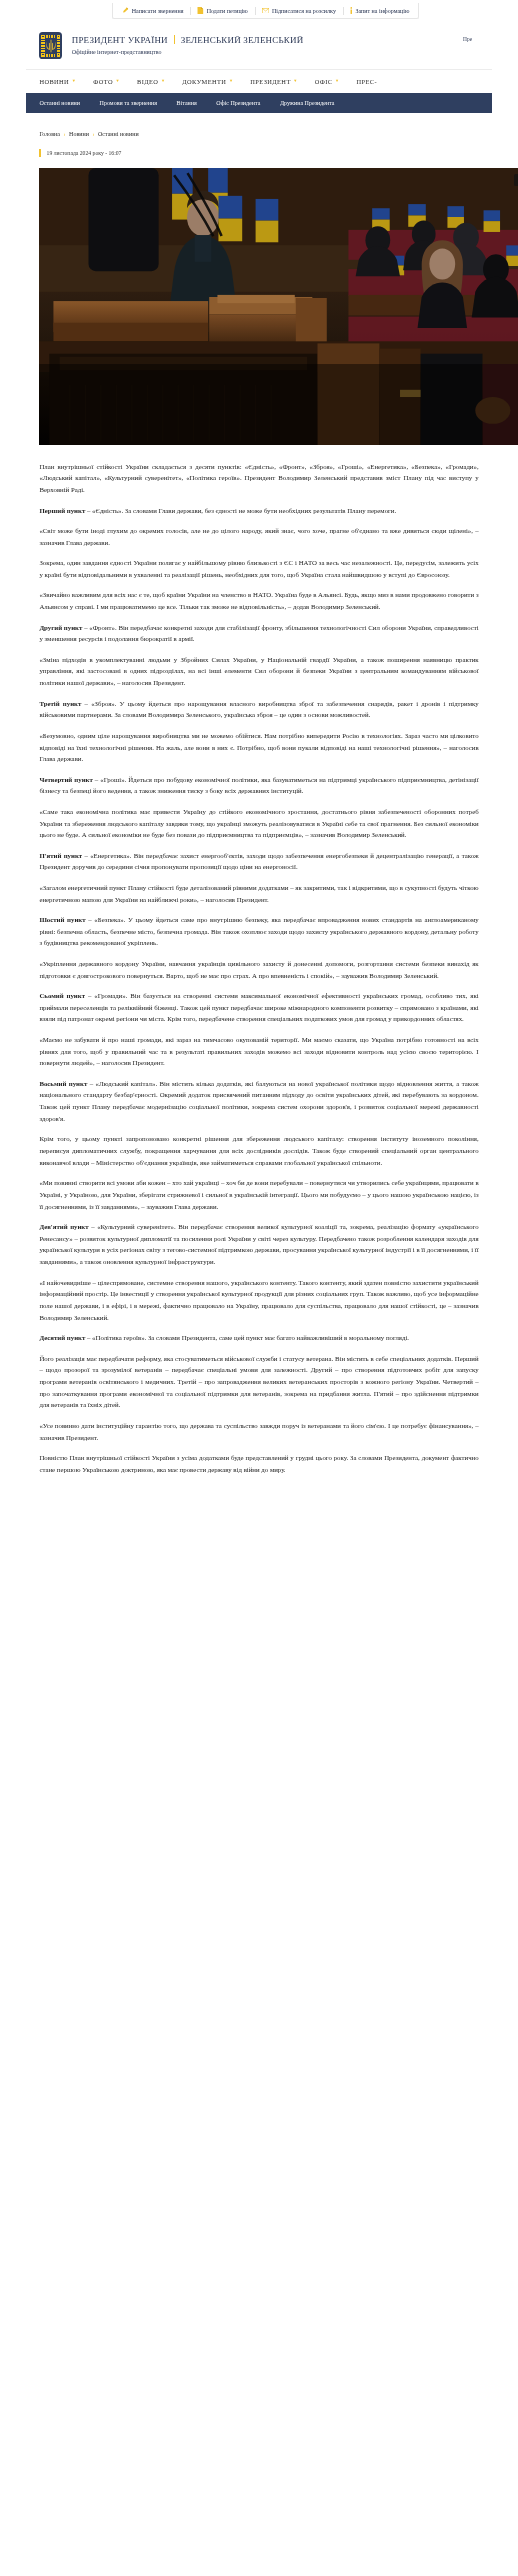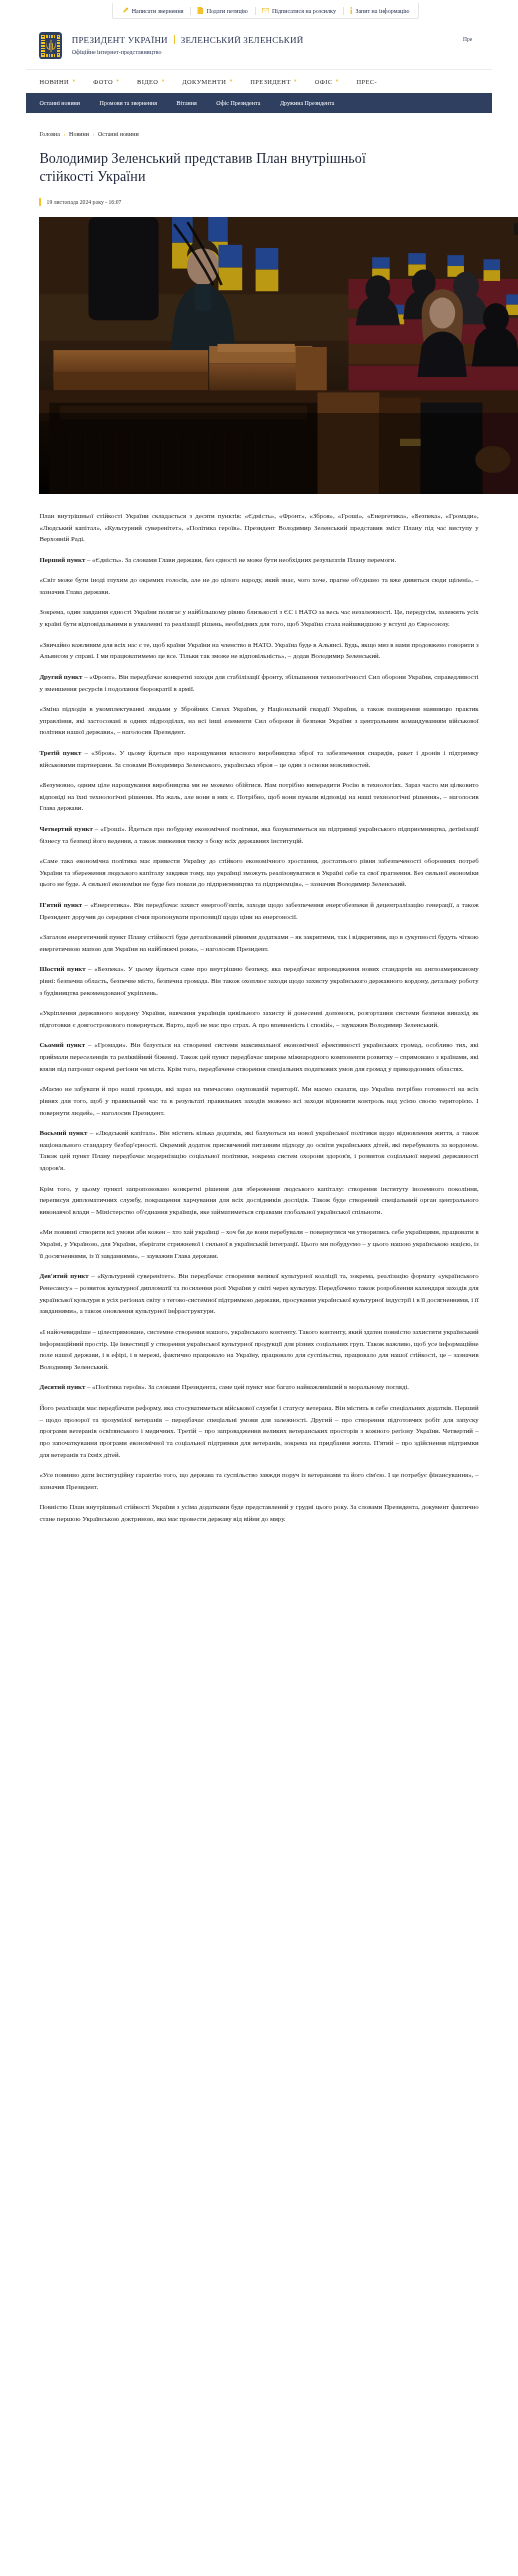--- a/index.html
+++ b/index.html
@@ -334,21 +334,20 @@
   <div class="content">
 
     <div class="breadcrumb">
       <a>Головна</a>
       <span class="bsep">›</span>
       <a>Новини</a>
       <span class="bsep">›</span>
       <span class="bcur">Останні новини</span>
     </div>
 
-    <h1 class="page-title">Володимир Зеленський представив План внутрішньої стійкості України</h1>
 
     <div class="date-row">
       <span class="date-bar"></span>
       <span>19 листопада 2024 року - 16:07</span>
     </div>
 
     <div class="hero">
       <svg viewBox="0 0 954 537" preserveAspectRatio="none">
         <defs>
           <linearGradient id="bgw" x1="0" y1="0" x2="0" y2="1">

